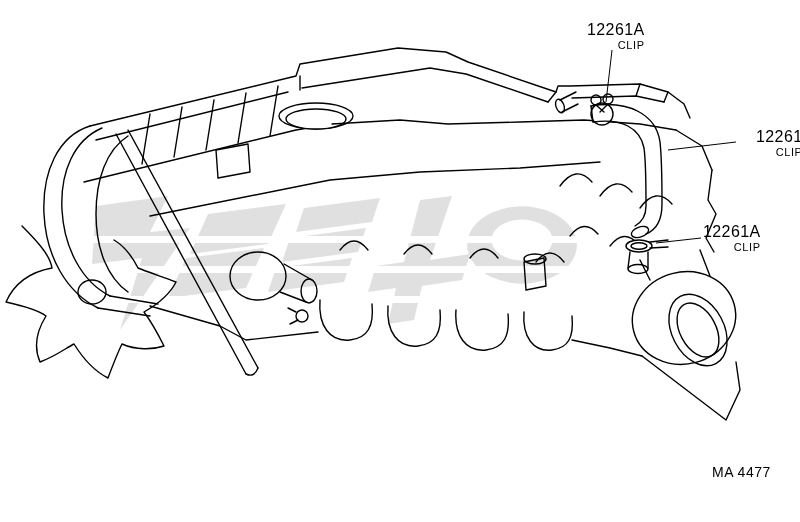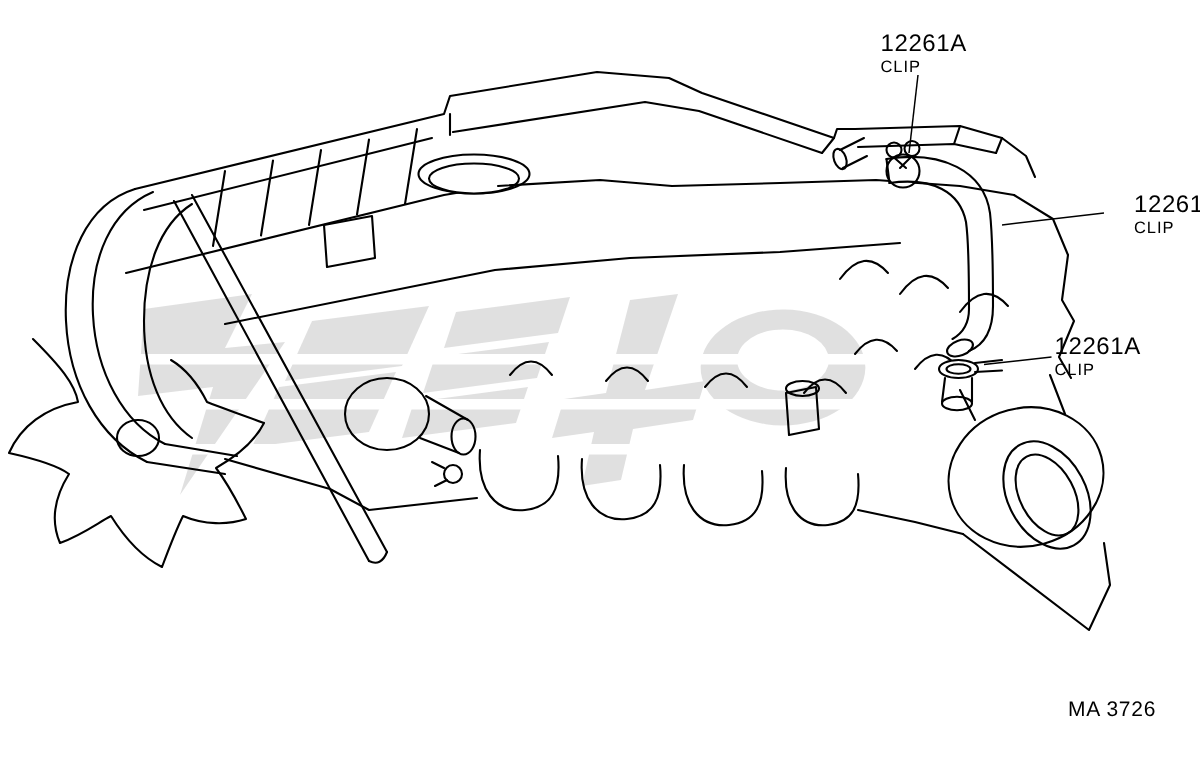--- a/index.html
+++ b/index.html
@@ -16,21 +16,21 @@
     overflow:hidden;
   }
   .stage svg{position:absolute;left:0;top:0;}
   
   .ln{stroke:var(--ink);fill:none;stroke-width:1.4;stroke-linecap:round;stroke-linejoin:round;}
   .thin{stroke:var(--ink);fill:none;stroke-width:1;}
   .wfill{fill:var(--background);stroke:var(--ink);stroke-width:1.4;}
   .wm{fill:var(--watermark);stroke:none;}
   .wmcut{fill:var(--background);stroke:none;}
   
-  .callout{position:absolute;color:var(--ink);line-height:1.05;white-space:nowrap;}
+  .callout{position:absolute;color:var(--ink);line-height:1.05;white-space:nowrap;text-align:right;}
   .part{display:block;font-size:16px;letter-spacing:0.4px;}
   .sub{display:block;font-size:11px;letter-spacing:0.6px;margin-top:1px;}
   .c1{left:587px;top:22px;}
   .c2{left:756px;top:129px;}
   .c3{left:703px;top:224px;}
   .code{position:absolute;left:712px;top:464px;font-size:14px;letter-spacing:0.5px;color:var(--ink);}
 </style>
 </head>
 <body>
 
@@ -201,15 +201,15 @@
   <div class="callout c2">
     <span class="part">12261</span>
     <span class="sub">CLIP</span>
   </div>
 
   <div class="callout c3">
     <span class="part">12261A</span>
     <span class="sub">CLIP</span>
   </div>
 
-  <div class="code">MA 3726</div>
+  <div class="code">MA 4477</div>
 
 </div>
 
 </body></html>

